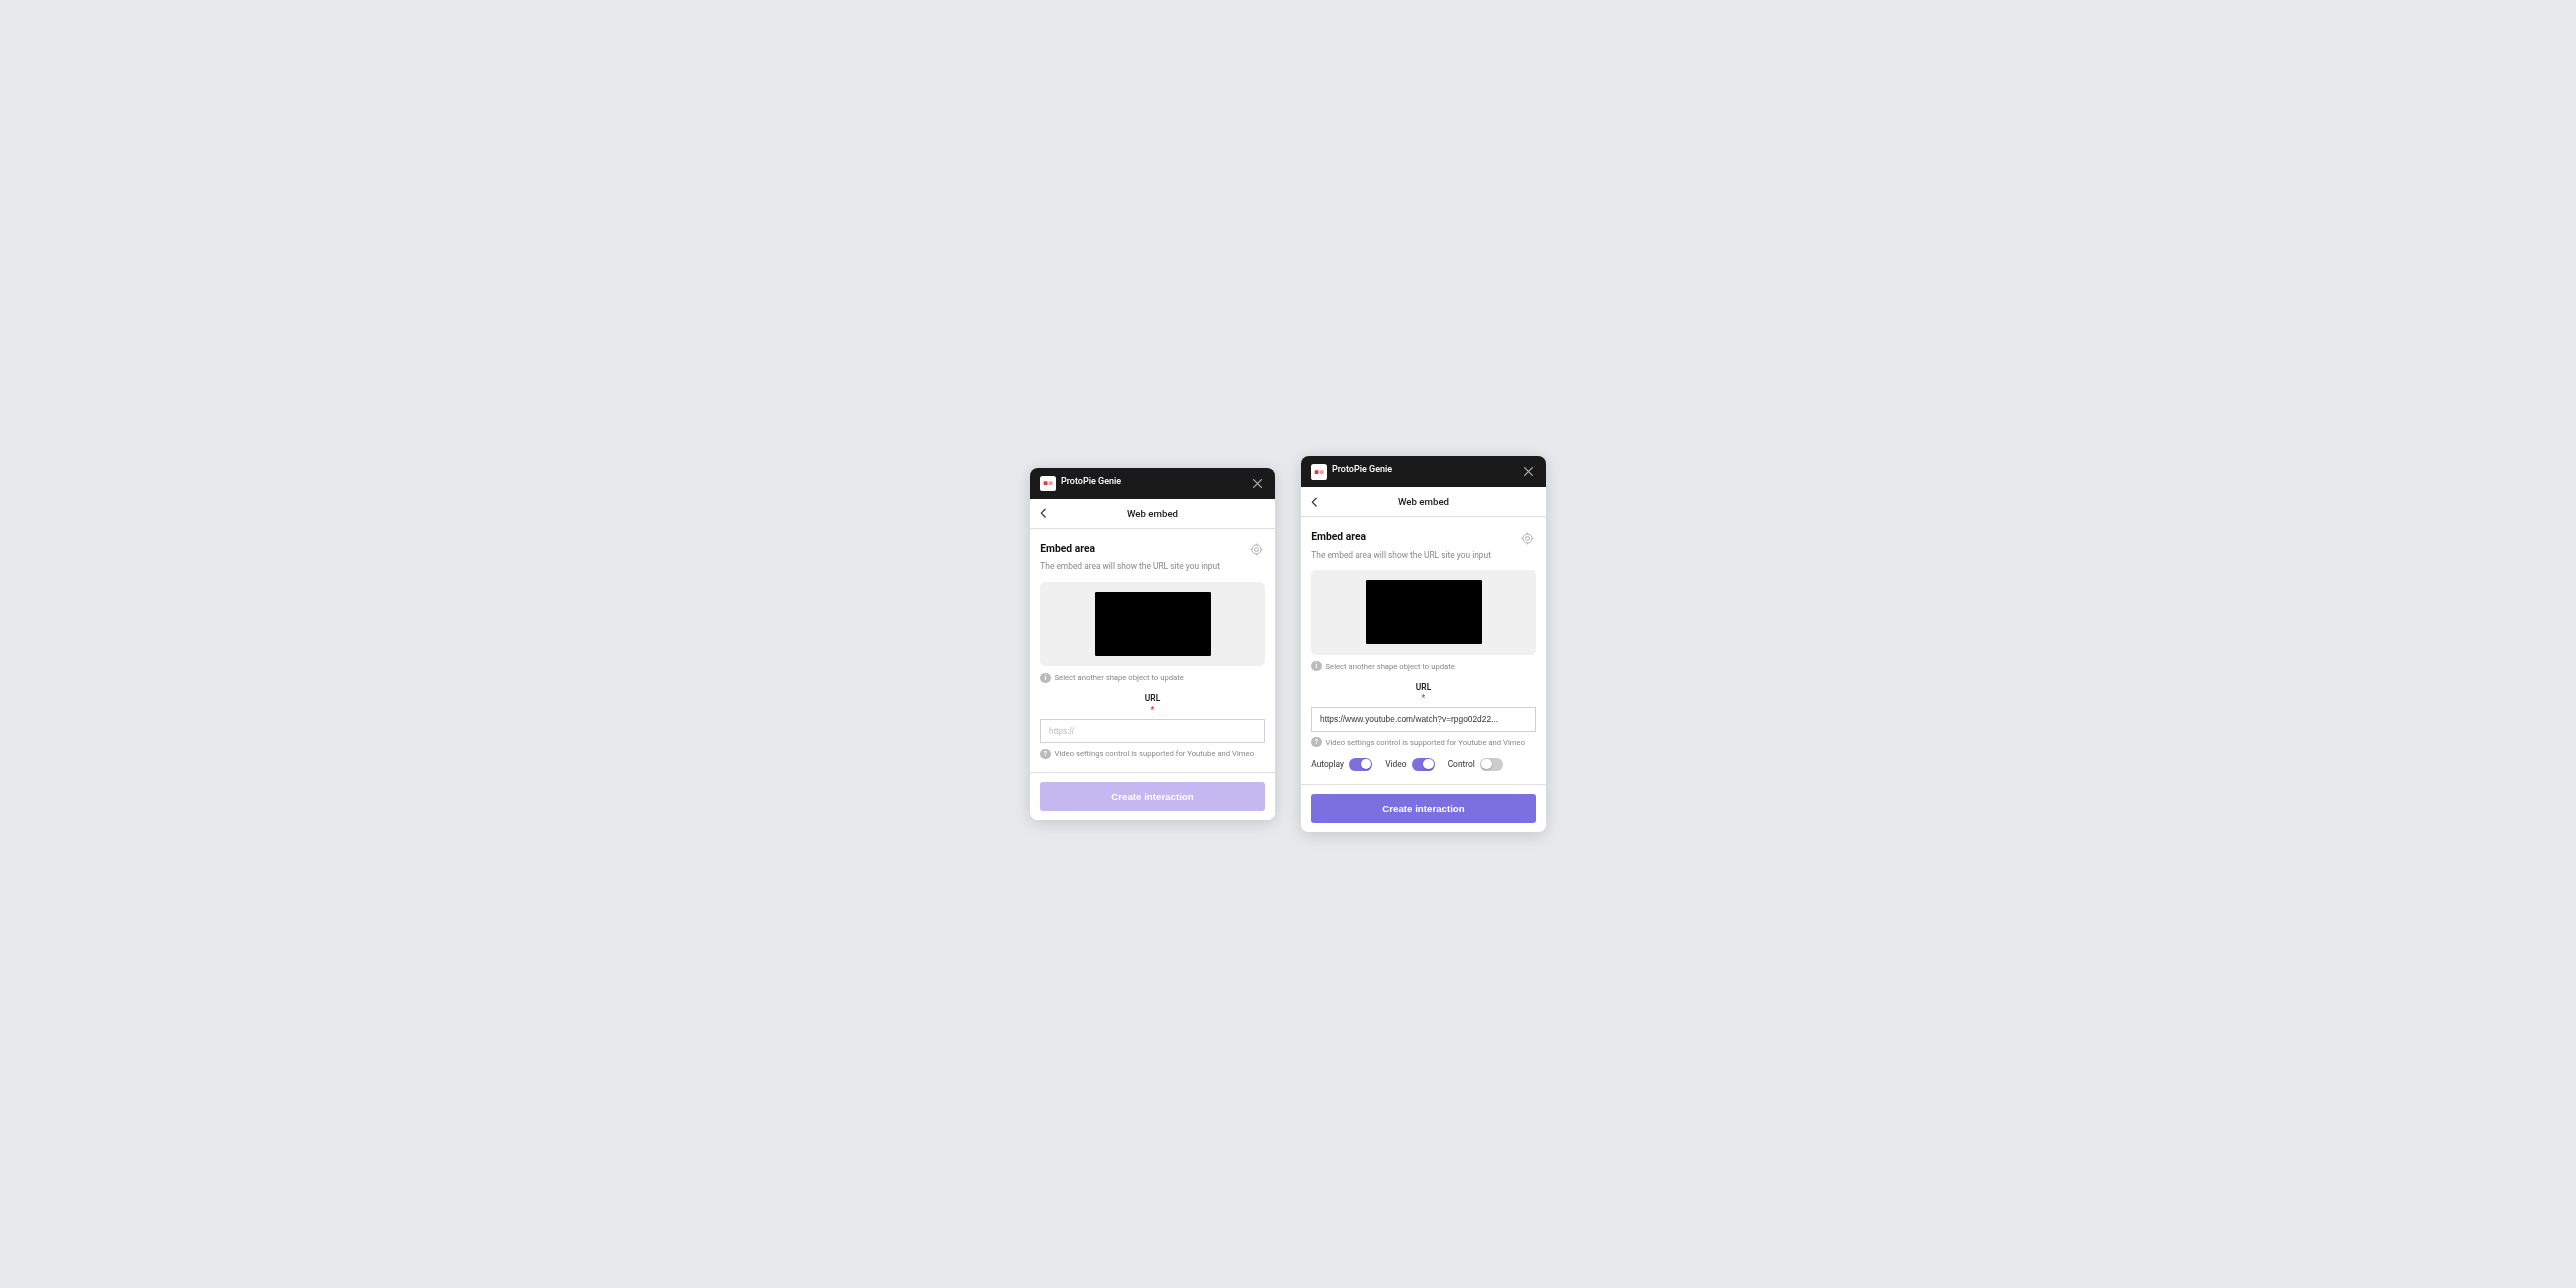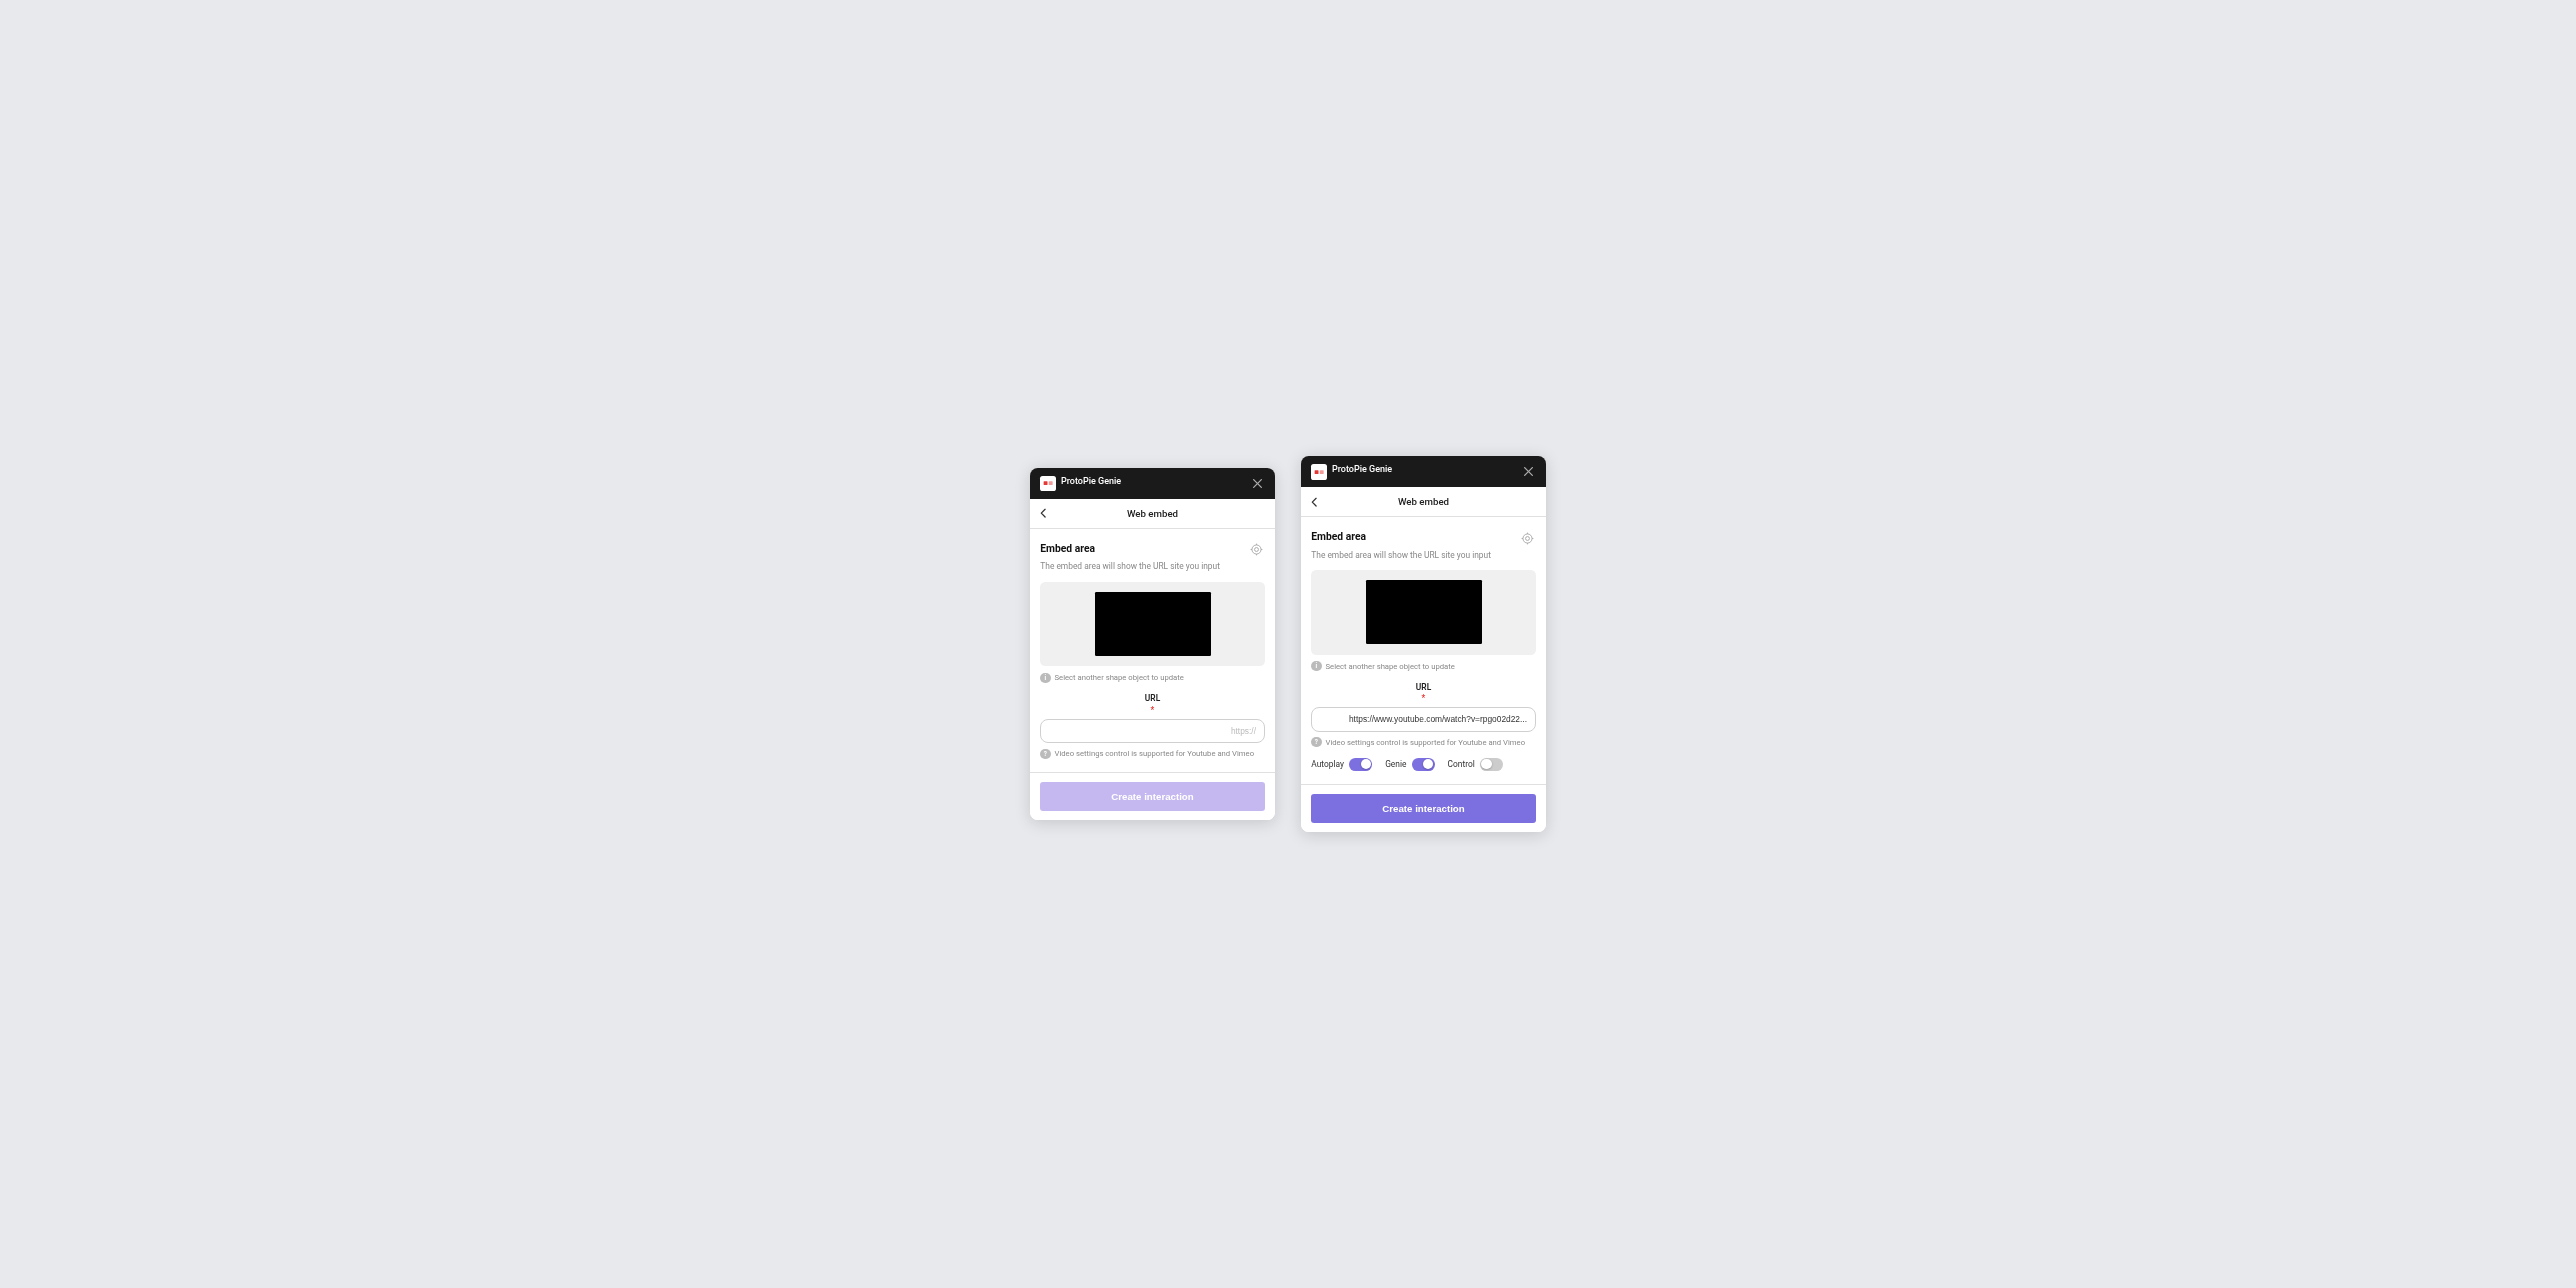--- a/index.html
+++ b/index.html
@@ -196,27 +196,26 @@
     }
 
     .required-mark {
       color: #e53935;
       font-size: 8.4px;
     }
 
     .url-input {
       width: 100%;
       border: 0.6px solid #d0d0d0;
-      border-radius: 8px;
+      border-radius: 0;
       padding: 6.4px 7.7px;
       font-size: 8.4px;
       color: #333;
       outline: none;
       background: white;
-      text-align: right;
     }
 
     .url-input::placeholder {
       color: #bbb;
     }
 
     .video-hint {
       display: flex;
       align-items: center;
       gap: 3.9px;
@@ -447,21 +446,21 @@
 
     
     <div class="toggle-row">
       <div class="toggle-item">
         <span class="toggle-label">Autoplay</span>
         <div class="toggle toggle-on">
           <div class="toggle-knob"></div>
         </div>
       </div>
       <div class="toggle-item">
-        <span class="toggle-label">Genie</span>
+        <span class="toggle-label">Video</span>
         <div class="toggle toggle-on">
           <div class="toggle-knob"></div>
         </div>
       </div>
       <div class="toggle-item">
         <span class="toggle-label">Control</span>
         <div class="toggle toggle-off">
           <div class="toggle-knob"></div>
         </div>
       </div>

